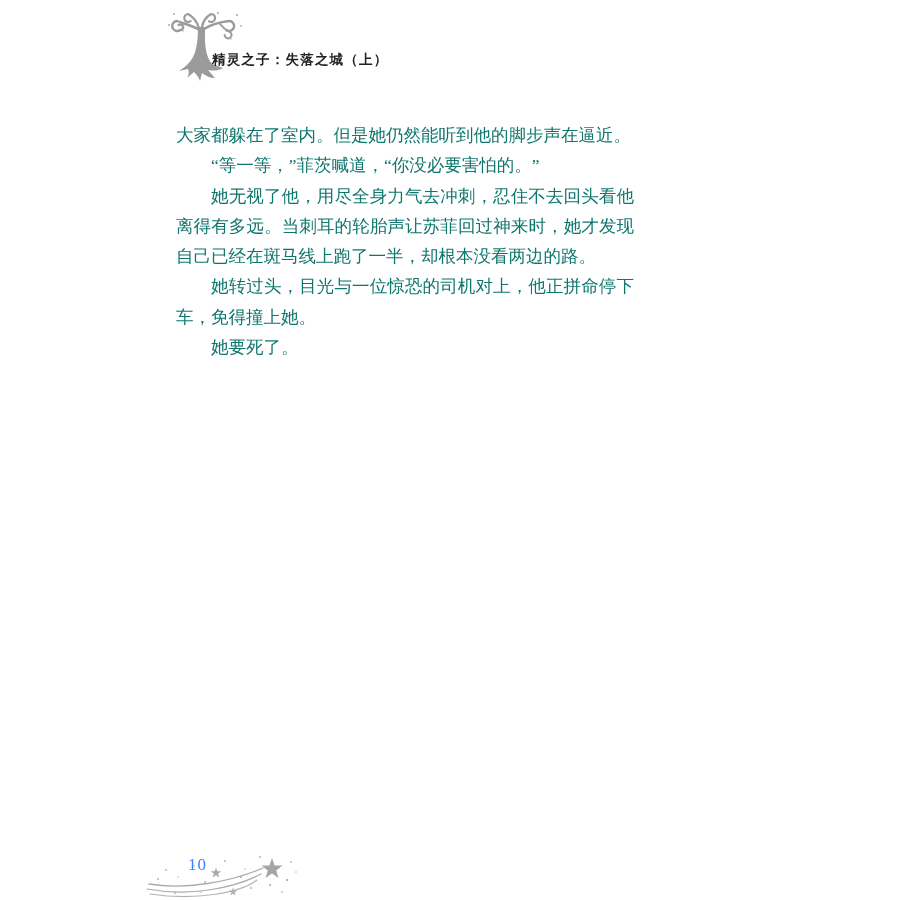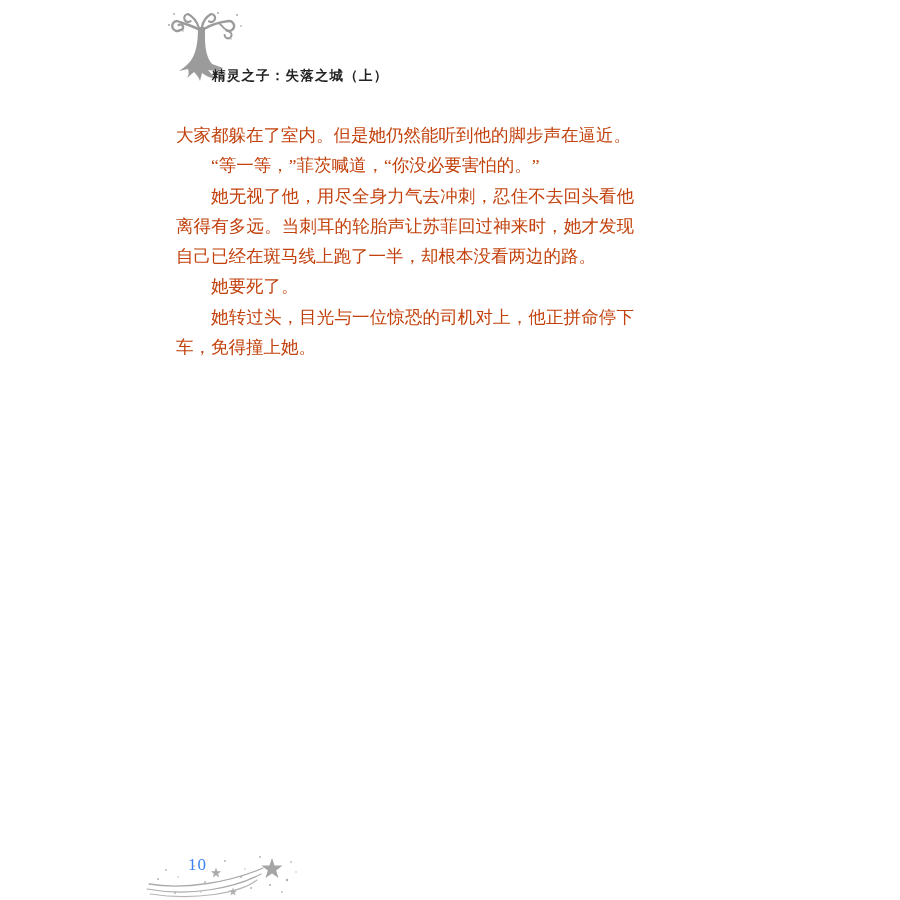--- a/index.html
+++ b/index.html
@@ -24,33 +24,32 @@
   }
   .book-title {
     position: absolute;
     left: 212px;
     top: 51px;
     font-size: 13.5px;
     font-weight: bold;
     letter-spacing: 1.2px;
     color: #222222;
     white-space: nowrap;
-    margin-top: 16px;
   }
 
   
   .body-text {
     position: absolute;
     left: 176px;
     top: 120px;
     width: 458px;
     font-size: 17.5px;
     line-height: 30.3px;
     text-align: justify;
-    color: #c2410c;
+    color: #0f766e;
   }
   .body-text p { margin: 0; }
   .body-text p.indent { text-indent: 2em; }
 
   
   .page-number {
     position: absolute;
     left: 188px;
     top: 855px;
     font-size: 17px;
@@ -104,22 +103,22 @@
     <circle cx="78" cy="15" r="0.9" fill="#b3b3b3"></circle>
     <circle cx="68" cy="28" r="0.8" fill="#b3b3b3"></circle>
   </svg>
 
   <div class="book-title">精灵之子：失落之城（上）</div>
 
   <main class="body-text">
     <p>大家都躲在了室内。但是她仍然能听到他的脚步声在逼近。</p>
     <p class="indent">“等一等，”菲茨喊道，“你没必要害怕的。”</p>
     <p class="indent">她无视了他，用尽全身力气去冲刺，忍住不去回头看他离得有多远。当刺耳的轮胎声让苏菲回过神来时，她才发现自己已经在斑马线上跑了一半，却根本没看两边的路。</p>
+    <p class="indent">她转过头，目光与一位惊恐的司机对上，他正拼命停下车，免得撞上她。</p>
     <p class="indent">她要死了。</p>
-    <p class="indent">她转过头，目光与一位惊恐的司机对上，他正拼命停下车，免得撞上她。</p>
   </main>
 
   <span class="page-number">10</span>
 
   <svg class="swoosh-decoration" viewBox="0 0 156 47" xmlns="http://www.w3.org/2000/svg" aria-hidden="true">
 
     <path fill="none" stroke="#ababab" stroke-width="1.3" stroke-linecap="round" d="M5,32 C42,38 86,30 119,16"></path>
     <path fill="none" stroke="#ababab" stroke-width="1.2" stroke-linecap="round" d="M3,37 C46,45 91,36 117,22"></path>
     <path fill="none" stroke="#b5b5b5" stroke-width="1.1" stroke-linecap="round" d="M6,42 C51,49 96,41 113,28"></path>
 

